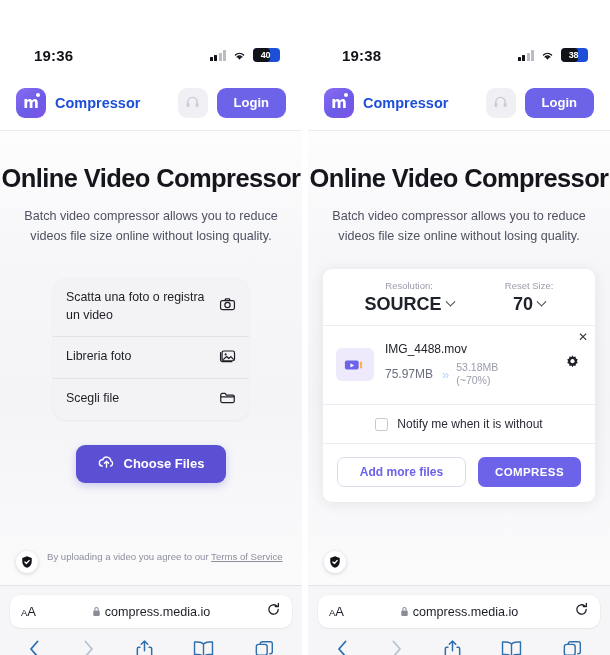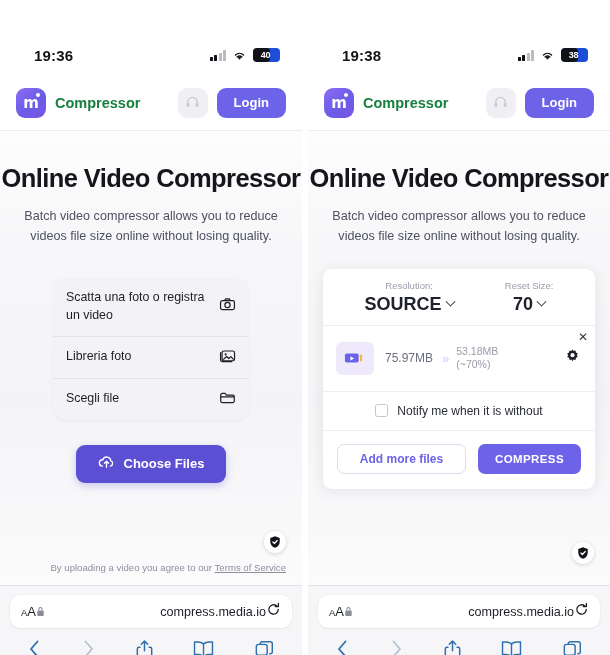--- a/index.html
+++ b/index.html
@@ -72,21 +72,21 @@
     display:flex; align-items:center; justify-content:center;
   }
   .logo .m {
     color: #fff; font-size: 15px; font-weight: bold; line-height: 1;
     margin-top: 2px; font-family: "DejaVu Sans", sans-serif;
   }
   .logo .dot {
     position: absolute; top: 5px; right: 6px;
     width: 4px; height: 4px; border-radius: 50%; background: #fff;
   }
-  .brand-name { font-size: 14.5px; font-weight: bold; color: #15803d; }
+  .brand-name { font-size: 14.5px; font-weight: bold; color: #1d4ed8; }
   .hdr-actions { display: flex; align-items: center; gap: 9px; }
   .icon-btn {
     width: 30px; height: 30px; border-radius: 9px;
     background: #f0f0f4; display: flex; align-items: center; justify-content: center;
   }
   .login-btn {
     height: 30px; padding: 0 17px; border-radius: 9px;
     background: #6c63e8; color: #fff; font-size: 13px; font-weight: bold;
     display: flex; align-items: center; justify-content: center;
     border: none; cursor: pointer;
@@ -196,22 +196,22 @@
     color: #6c63e8; font-size: 12px; font-weight: bold;
   }
   .primary-btn {
     height: 30px; padding: 0 17px; border-radius: 7px; border: none;
     background: #6c63e8; color: #fff; font-size: 11.5px; font-weight: bold;
     cursor: pointer; letter-spacing: .4px;
   }
 
   
   .terms {
-    position: absolute; left: 12px; right: 0; bottom: 12px;
-    display: flex; align-items: flex-end; gap: 9px; padding: 0 16px; flex-direction: column;
+    position: absolute; left: 0; right: 0; bottom: 12px;
+    display: flex; align-items: flex-start; gap: 9px; padding: 0 16px;
   }
   .shield {
     width: 22px; height: 22px; border-radius: 50%; background: #fff;
     display: flex; align-items: center; justify-content: center; flex: 0 0 auto;
     box-shadow: 0 1px 4px rgba(0,0,0,.16);
   }
   .terms-text { font-size: 9.6px; color: #8d8f9c; white-space: nowrap; }
   .terms-text a { color: #8d8f9c; text-decoration: underline; }
 
   
@@ -221,21 +221,21 @@
     padding: 9px 10px 0;
   }
   .urlbar {
     height: 33px; border-radius: 10px; background: #fff;
     display: flex; align-items: center; padding: 0 11px;
     box-shadow: 0 0 0 .5px rgba(0,0,0,.04), 0 1px 2px rgba(0,0,0,.05);
   }
   .aa { font-size: 13px; color: #1d1f26; flex: 0 0 auto; }
   .aa small { font-size: 9.5px; }
   .url-center {
-    flex: 1 1 auto; display: flex; align-items: center; justify-content: space-between; gap: 4px;
+    flex: 1 1 auto; display: flex; align-items: center; justify-content: center; gap: 4px;
   }
   .url-text { font-size: 12.6px; color: #1d1f26; }
   .reload { flex: 0 0 auto; color: #1d1f26; }
   .toolbar {
     height: 42px; display: flex; align-items: center;
     justify-content: space-between; padding: 0 18px;
   }
   .tb { color: #2f6fae; display: flex; align-items: center; cursor: pointer; }
   .tb.disabled { color: #b4c3d2; }
   .homebar {
@@ -475,20 +475,21 @@
           <span class="close-x">✕</span>
           <span class="thumb">
             <svg width="22" height="16" viewBox="0 0 24 16">
               <rect x="1" y="3" width="15" height="10" rx="2" fill="#6c63e8"></rect>
               <path d="M7 6.2l4 2.3-4 2.3z" fill="#fff"></path>
               <path d="M17.6 4.4c1.5 1.1 1.5 6.1 0 7.2z" fill="#f6b44b"></path>
               <rect x="17.4" y="4.2" width="2.4" height="7.6" rx="1.2" fill="#f6b44b"></rect>
             </svg>
           </span>
           <span class="file-info">
+            <div class="file-name">IMG_4488.mov</div>
             <div class="size-line">
               <span class="size-from">75.97MB</span>
               <span class="arrows">»</span>
               <span class="size-to">
                 <span>53.18MB</span><br>
                 <span>(~70%)</span>
               </span>
             </div>
           </span>
           <span class="gear">

